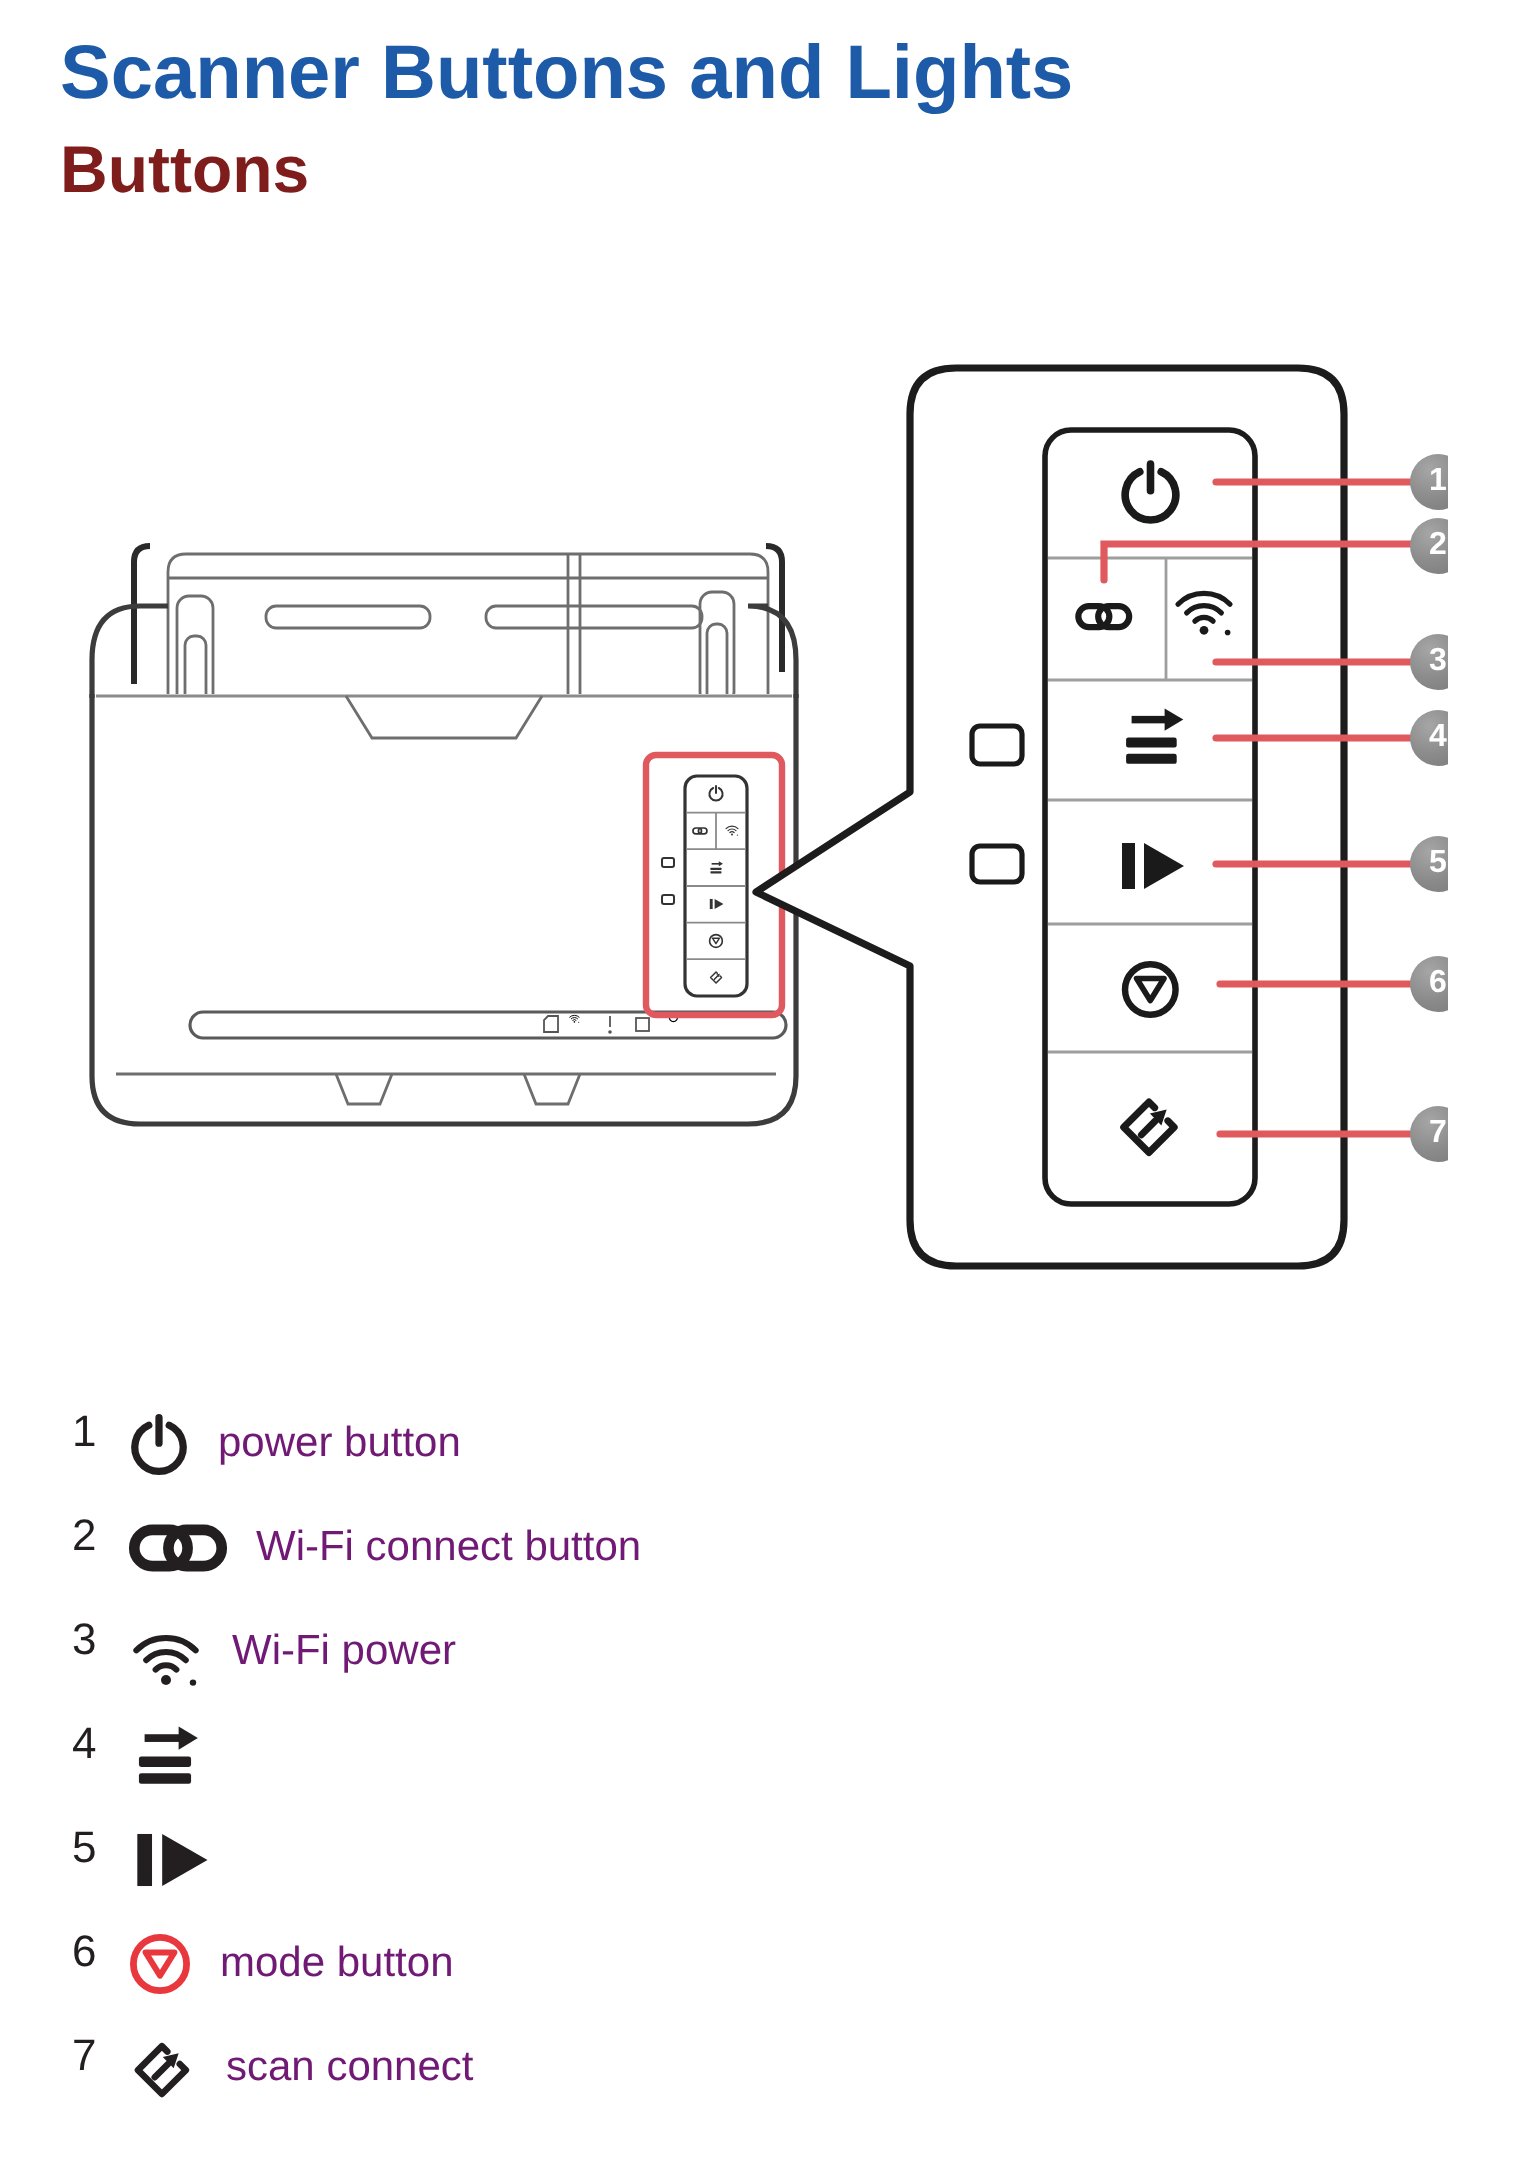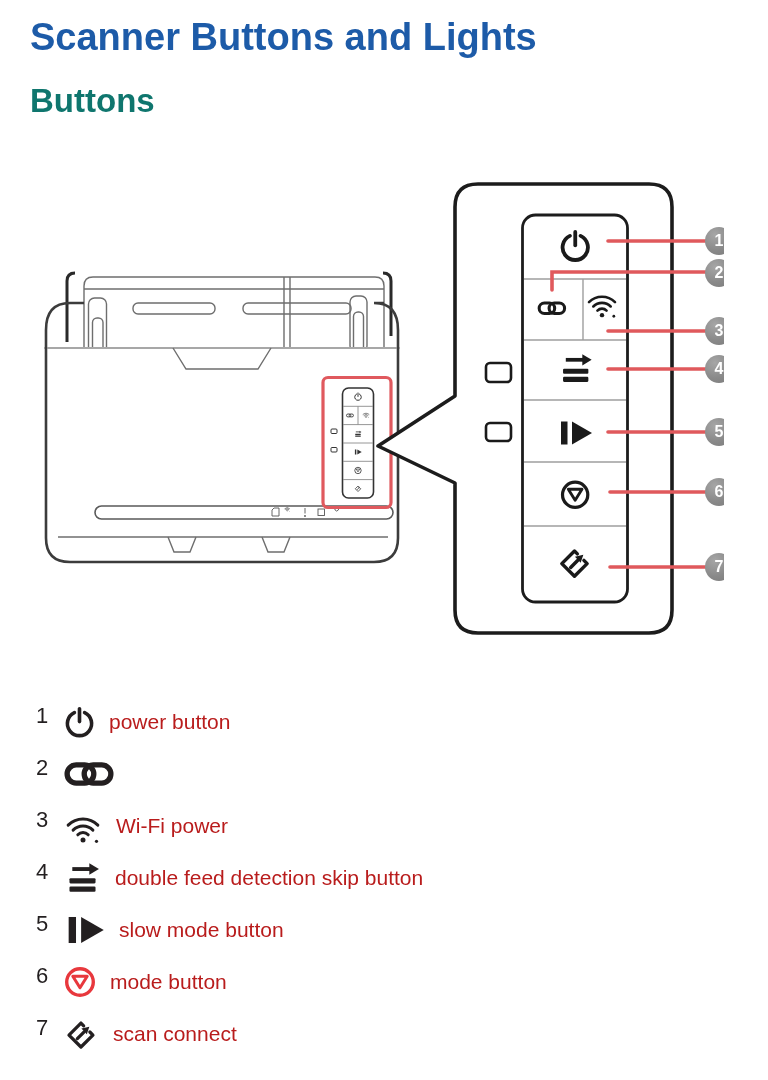--- a/index.html
+++ b/index.html
@@ -1,28 +1,28 @@
 <!DOCTYPE html>
 <html><head>
 <meta charset="utf-8">
 <style>
   html,body{margin:0;padding:0;background:#fff;}
   .page{position:relative;width:724px;height:1080px;background:#fff;overflow:hidden;
         font-family:"Liberation Sans",sans-serif;border-radius:21px;}
   .title{position:absolute;left:30px;top:16px;font-size:38px;font-weight:bold;color:#1d5ba8;letter-spacing:0;}
-  .subtitle{position:absolute;left:30px;top:82px;font-size:33px;font-weight:bold;color:#0f766e;}
+  .subtitle{position:absolute;left:30px;top:66px;font-size:33px;font-weight:bold;color:#7f1d1d;}
   .diagram-svg{position:absolute;left:0;top:0;width:768px;height:1080px;}
   .badge{position:absolute;left:705px;width:28px;height:28px;border-radius:50%;
          background:radial-gradient(circle at 35% 28%,#a6a6a6,#8a8a8a 55%,#7a7a7a);
          color:#fff;font-weight:bold;font-size:16px;display:flex;align-items:center;justify-content:center;}
   .legend-row{position:absolute;left:36px;height:40px;display:flex;align-items:center;gap:11px;}
   .lnum{font-size:22px;color:#231f20;width:16px;align-self:flex-start;margin-top:1px;}
   .licon{color:#231f20;display:flex;align-items:center;justify-content:center;}
   .licon.red{color:#e8383d;}
-  .llabel{font-size:21px;color:#b91c1c;white-space:nowrap;margin-left:2px;text-align:center;}
+  .llabel{font-size:21px;color:#701a75;white-space:nowrap;margin-left:2px;text-align:center;}
 </style>
 </head>
 <body>
 
 <svg width="0" height="0" style="position:absolute" aria-hidden="true">
   <defs>
     <g id="ic-power" fill="none" stroke="currentColor" stroke-width="3.3" stroke-linecap="round">
       <path d="M 10.35,6.0 A 11,11 0 1 0 19.65,6.0"></path>
       <path d="M 15,2.6 L 15,14.2"></path>
     </g>
@@ -178,50 +178,49 @@
     <span class="llabel">power button</span>
   </div>
 
   <div class="legend-row" style="top:754px">
     <span class="lnum">2</span>
     <span class="licon">
       <svg width="52" height="32" viewBox="0 0 48 30">
           <use href="#ic-wificonnect"></use>
         </svg>
       </span>
+    <span class="llabel">Wi-Fi connect button</span>
   </div>
 
   <div class="legend-row" style="top:806px">
     <span class="lnum">3</span>
     <span class="licon">
       <svg width="40" height="34" viewBox="0 0 40 34">
           <use href="#ic-wifi"></use>
         </svg>
       </span>
     <span class="llabel">Wi-Fi power</span>
   </div>
 
   <div class="legend-row" style="top:858px">
     <span class="lnum">4</span>
     <span class="licon">
       <svg width="39" height="34" viewBox="0 0 34 30">
           <use href="#ic-feedskip"></use>
         </svg>
       </span>
-    <span class="llabel">double feed detection skip button</span>
   </div>
 
   <div class="legend-row" style="top:910px">
     <span class="lnum">5</span>
     <span class="licon">
       <svg width="43" height="34" viewBox="0 0 38 30">
           <use href="#ic-slow"></use>
         </svg>
       </span>
-    <span class="llabel">slow mode button</span>
   </div>
 
   <div class="legend-row" style="top:962px">
     <span class="lnum">6</span>
     <span class="licon red">
       <svg width="34" height="34" viewBox="0 0 34 34">
           <use href="#ic-stop"></use>
         </svg>
       </span>
     <span class="llabel">mode button</span>

